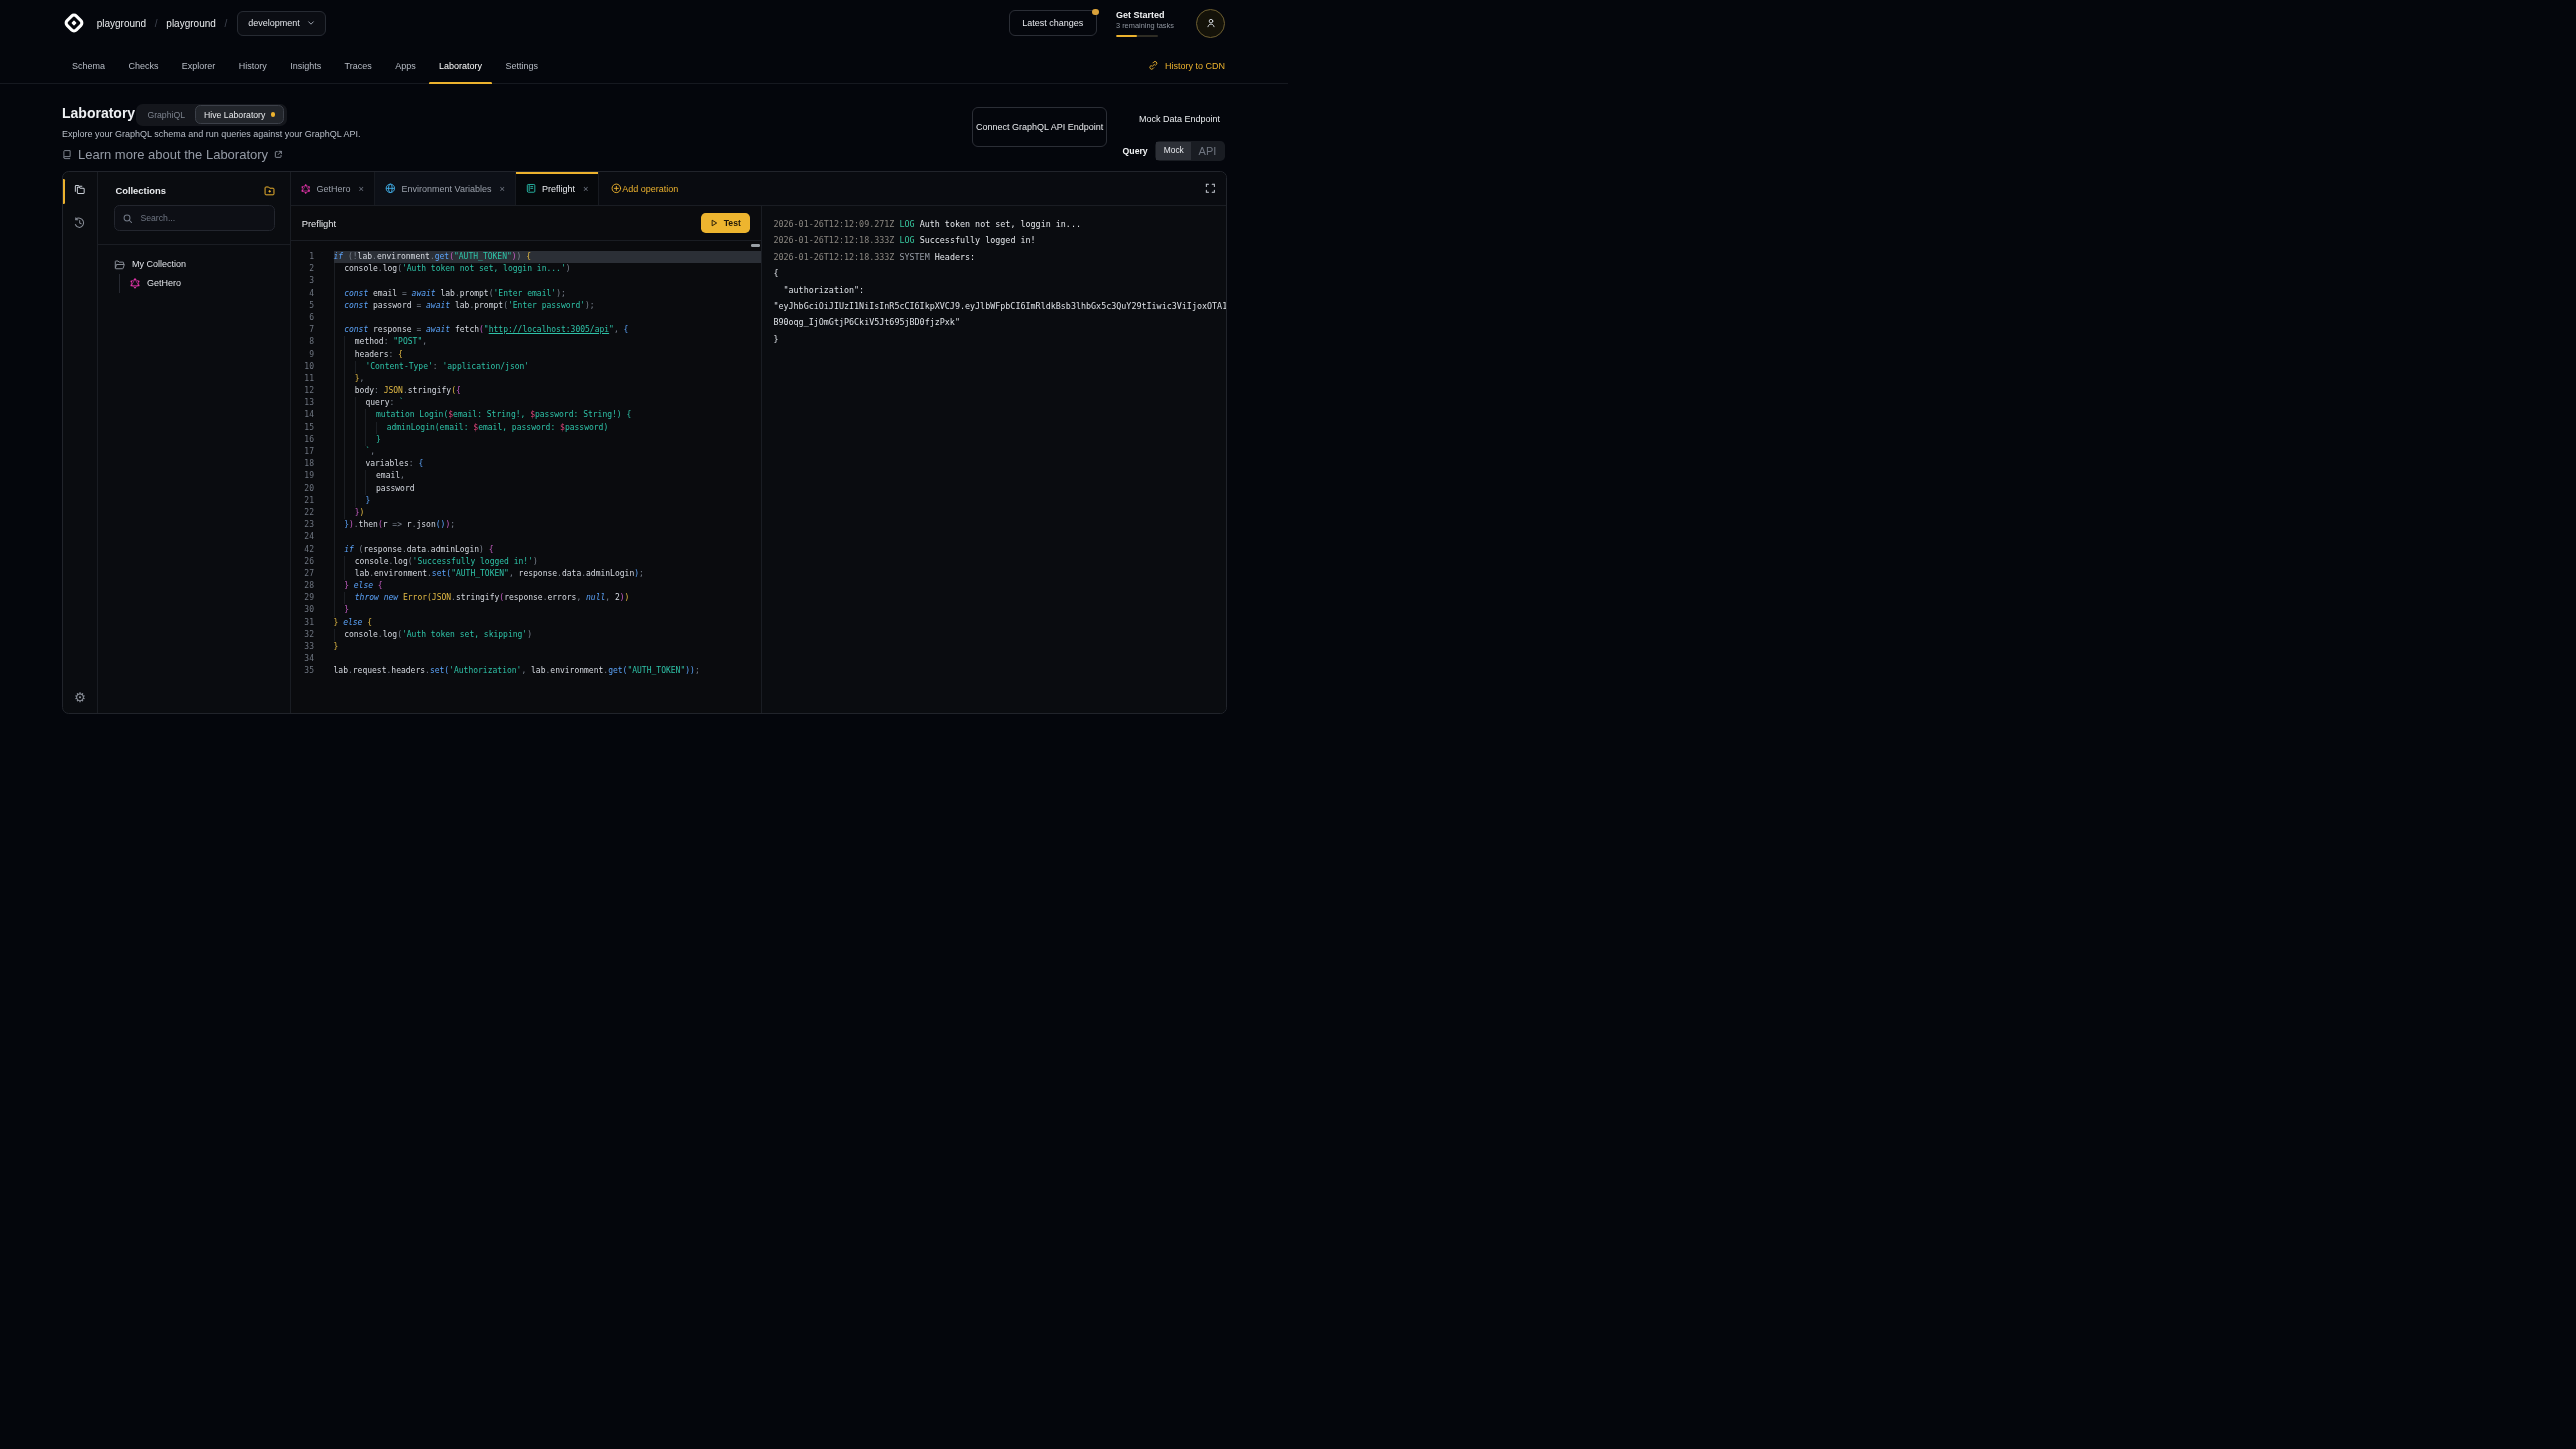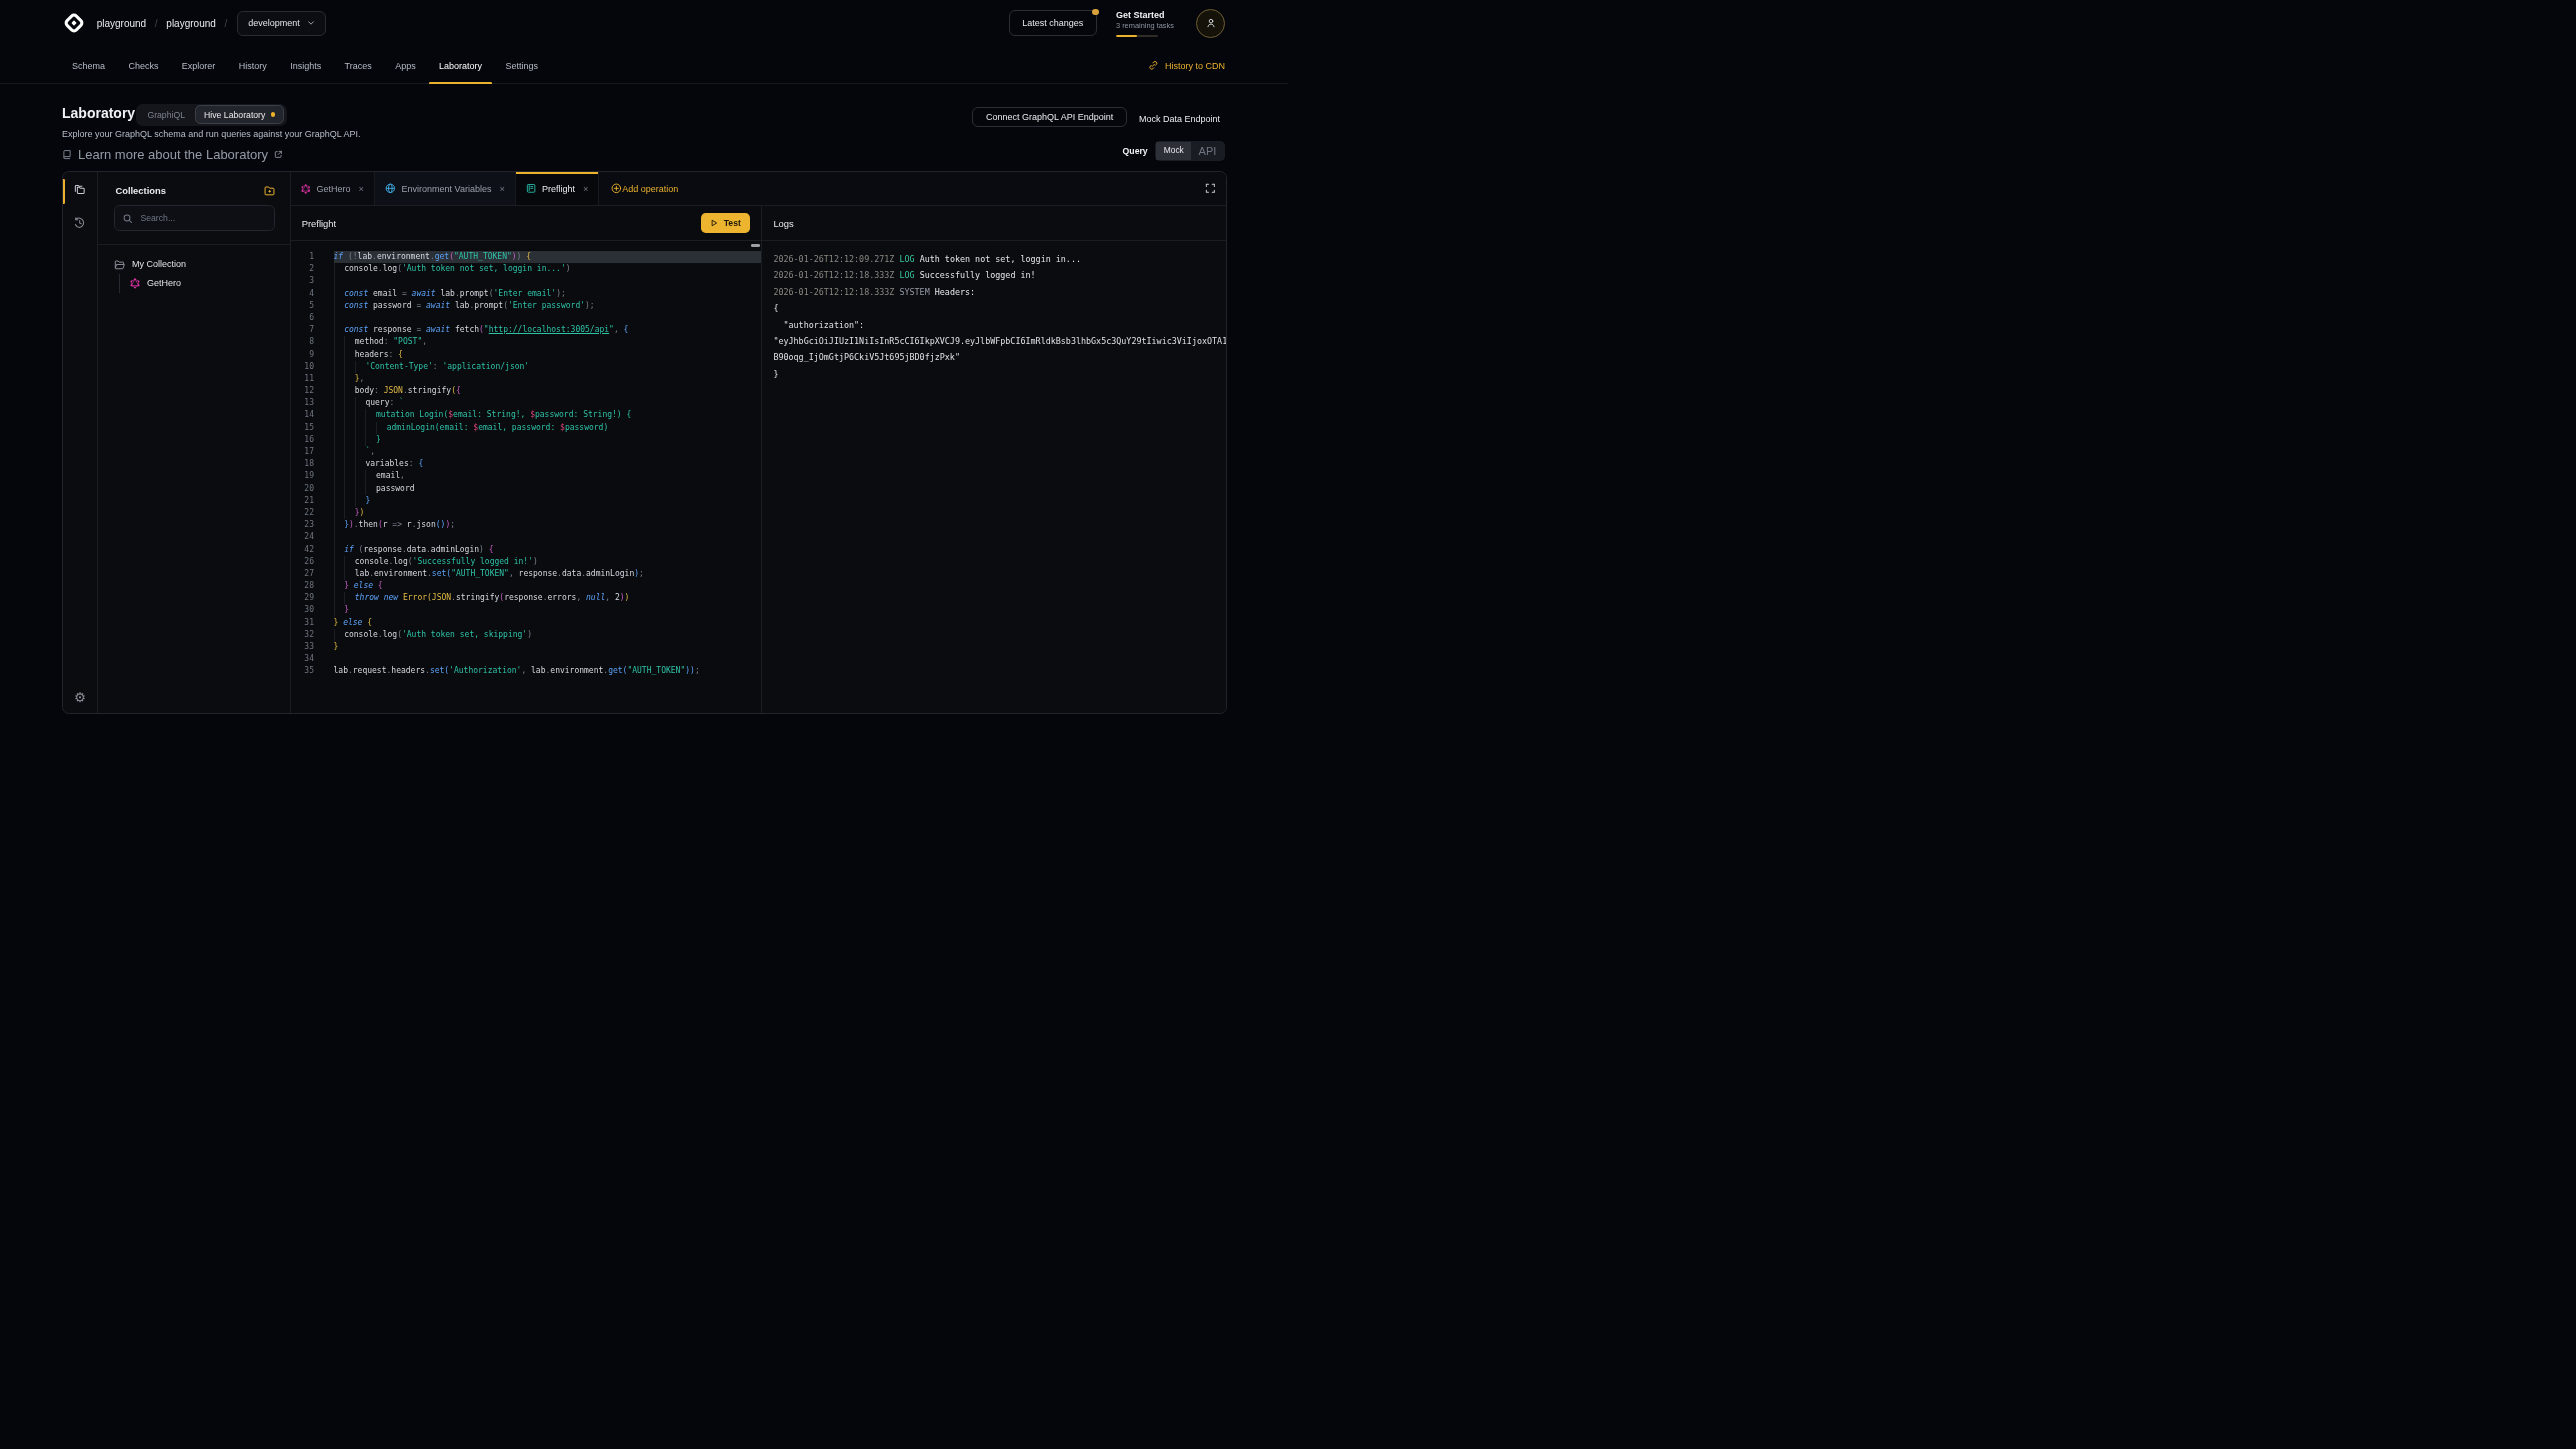--- a/index.html
+++ b/index.html
@@ -35,21 +35,21 @@
   
   .lab-title{position:absolute;left:62px;top:105px;font-size:14px;font-weight:600;color:#eef0f3}
   .lab-toggle{position:absolute;left:136px;top:104px;height:21.5px;background:#14161c;border-radius:6.7px;
     display:flex;align-items:center;padding:0 2.7px;gap:1.3px}
   .tg-off{padding:0 8.7px;color:#7c828d;font-size:8.7px;cursor:pointer}
   .tg-on{height:17.4px;display:flex;align-items:center;gap:5.4px;padding:0 8px;border:0.7px solid #3c4049;
     background:#22252b;border-radius:5.4px;color:#e9ebee;font-size:8.7px;cursor:pointer}
   .tg-dot{width:4.7px;height:4.7px;border-radius:50%;background:#ecb22e}
   .lab-desc{position:absolute;left:62px;top:129px;font-size:9px;color:#b9bfc9}
   .lab-learn{position:absolute;left:62px;top:147px;display:flex;gap:6px;align-items:center;color:#959ba6;font-size:13px;cursor:pointer}
-  .btn-endpoint{position:absolute;left:972px;top:107px;height:20px;padding:0 13px;border:0.7px solid #2b2e36;
+  .btn-endpoint{position:absolute;left:972px;top:107px;height:40px;padding:0 3px;border:0.7px solid #2b2e36;
     border-radius:6px;color:#e9ebee;font-size:9px;background:transparent;display:flex;align-items:center;cursor:pointer}
   .btn-mockep{position:absolute;left:1133px;top:107px;height:24px;display:flex;align-items:center;
     color:#e9ebee;font-size:9px;cursor:pointer}
   .queryrow{position:absolute;top:141px;right:63px;display:flex;align-items:center;gap:7.4px}
   .q-label{font-size:8.7px;font-weight:700;color:#f0f2f4}
   .seg{display:flex;background:#191c22;border-radius:4.7px;padding:1.3px}
   .seg-mock{padding:2.7px 7.4px;background:#2d3037;border-radius:0;color:#e8eaee;font-size:8.4px;cursor:pointer}
   .seg-api{padding:2.7px 7.4px;color:#6f7580;font-size:11px;cursor:pointer}
   
   .card{position:absolute;left:62px;top:171px;width:1163px;height:541px;background:#0a0c10;
@@ -410,23 +410,20 @@
               <div class="cl"><span class="ln">30</span><span class="lc"><span class="iu"></span><span class="tk-g">}</span></span></div>
               <div class="cl"><span class="ln">31</span><span class="lc"><span class="tk-y">}</span><span class="tk-k"> else</span><span class="tk-y"> {</span></span></div>
               <div class="cl"><span class="ln">32</span><span class="lc"><span class="iu"></span><span class="tk-t">console</span><span class="tk-p">.</span><span class="tk-t">log</span><span class="tk-p">(</span><span class="tk-s">'Auth token set, skipping'</span><span class="tk-p">)</span></span></div>
               <div class="cl"><span class="ln">33</span><span class="lc"><span class="tk-y">}</span></span></div>
               <div class="cl"><span class="ln">34</span><span class="lc"></span></div>
               <div class="cl"><span class="ln">35</span><span class="lc"><span class="tk-t">lab</span><span class="tk-p">.</span><span class="tk-t">request</span><span class="tk-p">.</span><span class="tk-t">headers</span><span class="tk-p">.</span><span class="tk-m">set</span><span class="tk-b">(</span><span class="tk-s">'Authorization'</span><span class="tk-p">,</span><span class="tk-t"> lab</span><span class="tk-p">.</span><span class="tk-t">environment</span><span class="tk-p">.</span><span class="tk-m">get</span><span class="tk-b">(</span><span class="tk-s">"AUTH_TOKEN"</span><span class="tk-b">)</span><span class="tk-b">)</span><span class="tk-p">;</span></span></div>
             </div>
         </div>
 
         <div class="logs">
-          <div class="lhead">
-            <span>Logs</span>
-          </div>
           <div class="lbody">
               <div class="lgl"><span class="lg-time">2026-01-26T12:12:09.271Z</span> <span class="lg-level lv-log">LOG</span> <span class="lg-msg">Auth token not set, loggin in...</span></div>
               <div class="lgl"><span class="lg-time">2026-01-26T12:12:18.333Z</span> <span class="lg-level lv-log">LOG</span> <span class="lg-msg">Successfully logged in!</span></div>
               <div class="lgl"><span class="lg-time">2026-01-26T12:12:18.333Z</span> <span class="lg-level lv-sys">SYSTEM</span> <span class="lg-msg">Headers:</span></div>
               <div class="lgl raw">{</div>
               <div class="lgl raw">  "authorization":</div>
               <div class="lgl raw">"eyJhbGciOiJIUzI1NiIsInR5cCI6IkpXVCJ9.eyJlbWFpbCI6ImRldkBsb3lhbGx5c3QuY29tIiwic3ViIjoxOTA1LCJ</div>
               <div class="lgl raw">B90oqg_IjOmGtjP6CkiV5Jt695jBD0fjzPxk"</div>
               <div class="lgl raw">}</div>
             </div>

